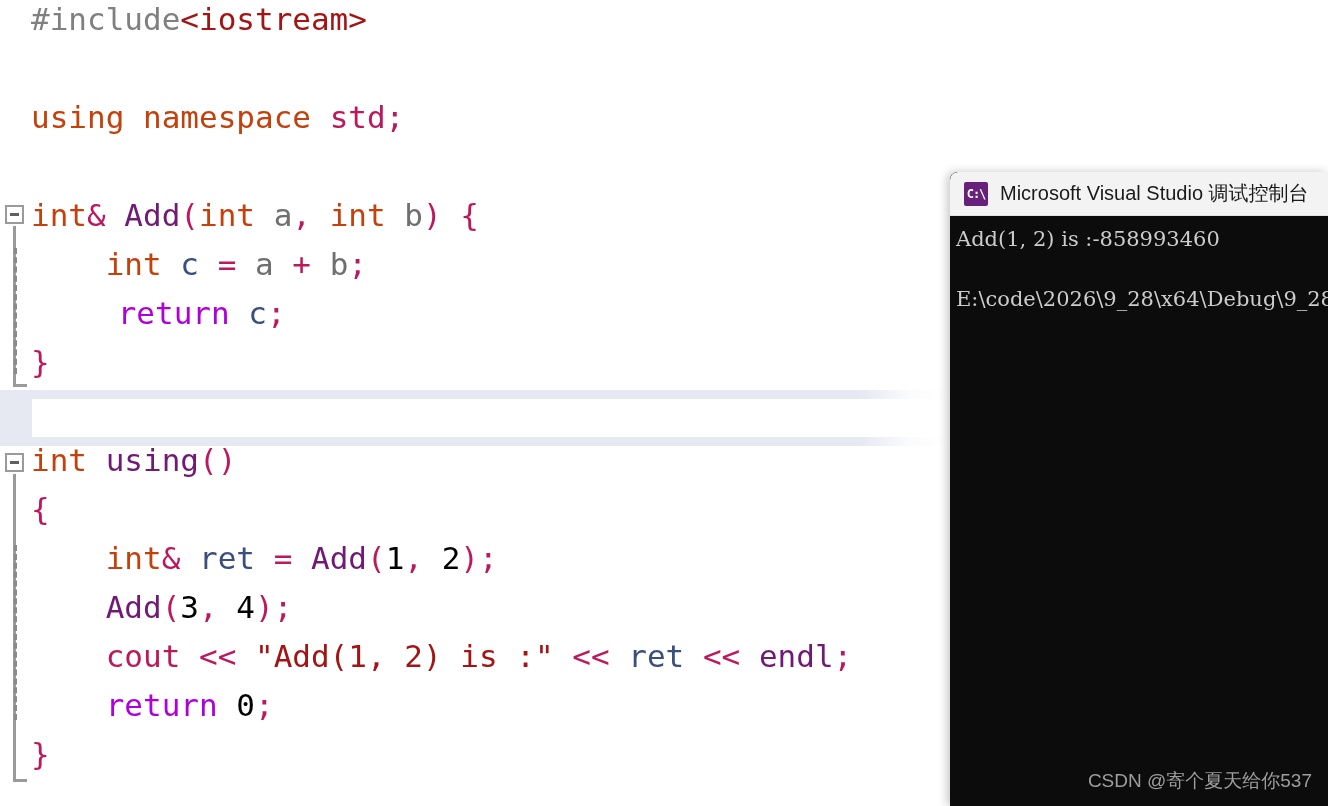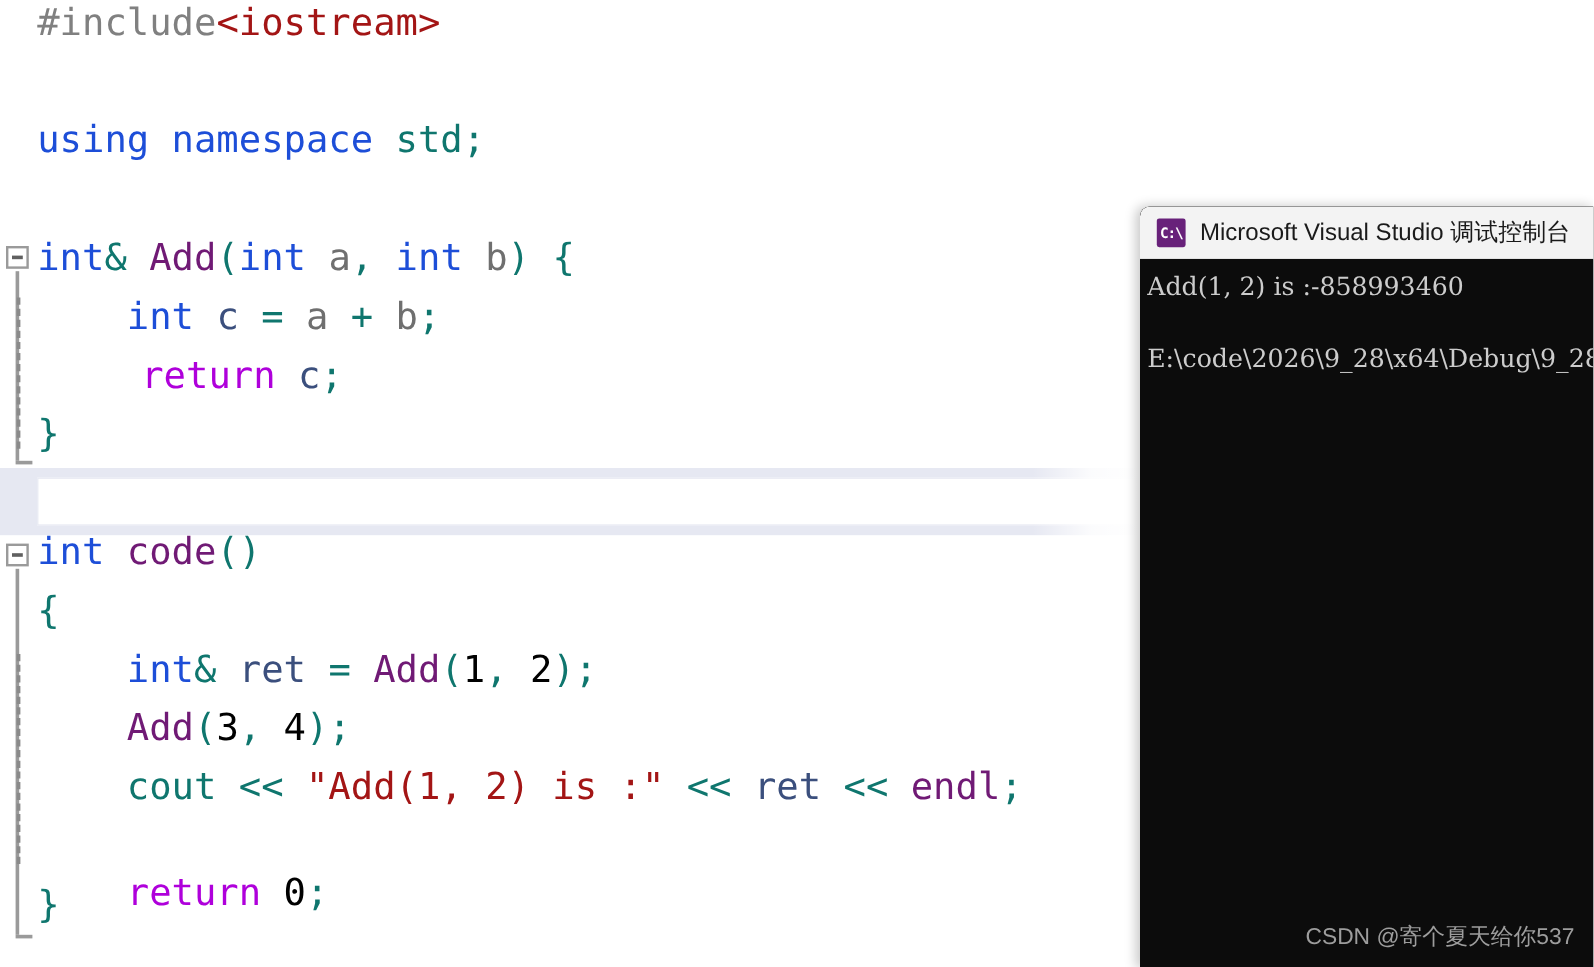--- a/index.html
+++ b/index.html
@@ -37,27 +37,27 @@
     font-size: 31px;
     letter-spacing: 0px;
     color: #000000;
   }
 
   .code-text { padding-left: 31px; display: inline-block; }
 
   
   .tok-pre      { color: #808080; }
   .tok-inc      { color: #A31515; }
-  .tok-kw       { color: #1d4ed8; }
+  .tok-kw       { color: #c2410c; }
   .tok-ctl      { color: #AF00DB; }
   .tok-fn       { color: #701a75; margin-top: 20px; }
   .tok-str      { color: #A31515; }
   .tok-var      { color: #3B4F7D; }
   .tok-param    { color: #6F6F6F; }
-  .tok-plain    { color: #0f766e; margin-top: 44px; }
+  .tok-plain    { color: #be185d; margin-top: 44px; }
   .tok-num      { color: #000000; }
 
   
   .fold-box {
     position: absolute;
     width: 19px; height: 19px;
     border: 2px solid #9a9a9a;
     background: #ffffff;
     left: 5px;
   }
@@ -224,26 +224,26 @@
     <div id="code-lines">
         <div class="code-line" style="top: -5px;"><span class="code-text"><span class="tok-pre">#include</span><span class="tok-inc">&lt;iostream&gt;</span></span></div>
         <div class="code-line" style="top: 44px;"><span class="code-text"></span></div>
         <div class="code-line" style="top: 93px;"><span class="code-text"><span class="tok-kw">using namespace</span><span class="tok-plain"> std;</span></span></div>
         <div class="code-line" style="top: 142px;"><span class="code-text"></span></div>
         <div class="code-line" style="top: 191px;"><span class="code-text"><span class="tok-kw">int</span><span class="tok-plain">&amp; </span><span class="tok-fn">Add</span><span class="tok-plain">(</span><span class="tok-kw">int</span><span class="tok-plain"> </span><span class="tok-param">a</span><span class="tok-plain">, </span><span class="tok-kw">int</span><span class="tok-plain"> </span><span class="tok-param">b</span><span class="tok-plain">) {</span></span></div>
         <div class="code-line" style="top: 240px;"><span class="code-text"><span class="tok-plain">    </span><span class="tok-kw">int</span><span class="tok-plain"> </span><span class="tok-var">c</span><span class="tok-plain"> = </span><span class="tok-param">a</span><span class="tok-plain"> + </span><span class="tok-param">b</span><span class="tok-plain">;</span></span></div>
         <div class="code-line" style="top: 289px; padding-left: 12px;"><span class="code-text"><span class="tok-plain">    </span><span class="tok-ctl">return</span><span class="tok-plain"> </span><span class="tok-var">c</span><span class="tok-plain">;</span></span></div>
         <div class="code-line" style="top: 338px;"><span class="code-text"><span class="tok-plain">}</span></span></div>
         <div class="code-line" style="top: 387px;"><span class="code-text"></span></div>
-        <div class="code-line" style="top: 436px;"><span class="code-text"><span class="tok-kw">int</span><span class="tok-plain"> </span><span class="tok-fn">code</span><span class="tok-plain">()</span></span></div>
+        <div class="code-line" style="top: 436px;"><span class="code-text"><span class="tok-kw">int</span><span class="tok-plain"> </span><span class="tok-fn">using</span><span class="tok-plain">()</span></span></div>
         <div class="code-line" style="top: 485px;"><span class="code-text"><span class="tok-plain">{</span></span></div>
         <div class="code-line" style="top: 534px;"><span class="code-text"><span class="tok-plain">    </span><span class="tok-kw">int</span><span class="tok-plain">&amp; </span><span class="tok-var">ret</span><span class="tok-plain"> = </span><span class="tok-fn">Add</span><span class="tok-plain">(</span><span class="tok-num">1</span><span class="tok-plain">, </span><span class="tok-num">2</span><span class="tok-plain">);</span></span></div>
         <div class="code-line" style="top: 583px;"><span class="code-text"><span class="tok-plain">    </span><span class="tok-fn">Add</span><span class="tok-plain">(</span><span class="tok-num">3</span><span class="tok-plain">, </span><span class="tok-num">4</span><span class="tok-plain">);</span></span></div>
         <div class="code-line" style="top: 632px;"><span class="code-text"><span class="tok-plain">    cout &lt;&lt; </span><span class="tok-str">"Add(1, 2) is :"</span><span class="tok-plain"> &lt;&lt; </span><span class="tok-var">ret</span><span class="tok-plain"> &lt;&lt; </span><span class="tok-fn">endl</span><span class="tok-plain">;</span></span></div>
-        <div class="code-line" style="top: 720px;"><span class="code-text"><span class="tok-plain">    </span><span class="tok-ctl">return</span><span class="tok-plain"> </span><span class="tok-num">0</span><span class="tok-plain">;</span></span></div>
+        <div class="code-line" style="top: 681px;"><span class="code-text"><span class="tok-plain">    </span><span class="tok-ctl">return</span><span class="tok-plain"> </span><span class="tok-num">0</span><span class="tok-plain">;</span></span></div>
         <div class="code-line" style="top: 730px;"><span class="code-text"><span class="tok-plain">}</span></span></div>
       </div>
   </div>
 
   <div id="fade"></div>
 
   <div id="console-window">
     <div id="console-titlebar">
       <div id="console-icon">
         <span>C:\</span>

